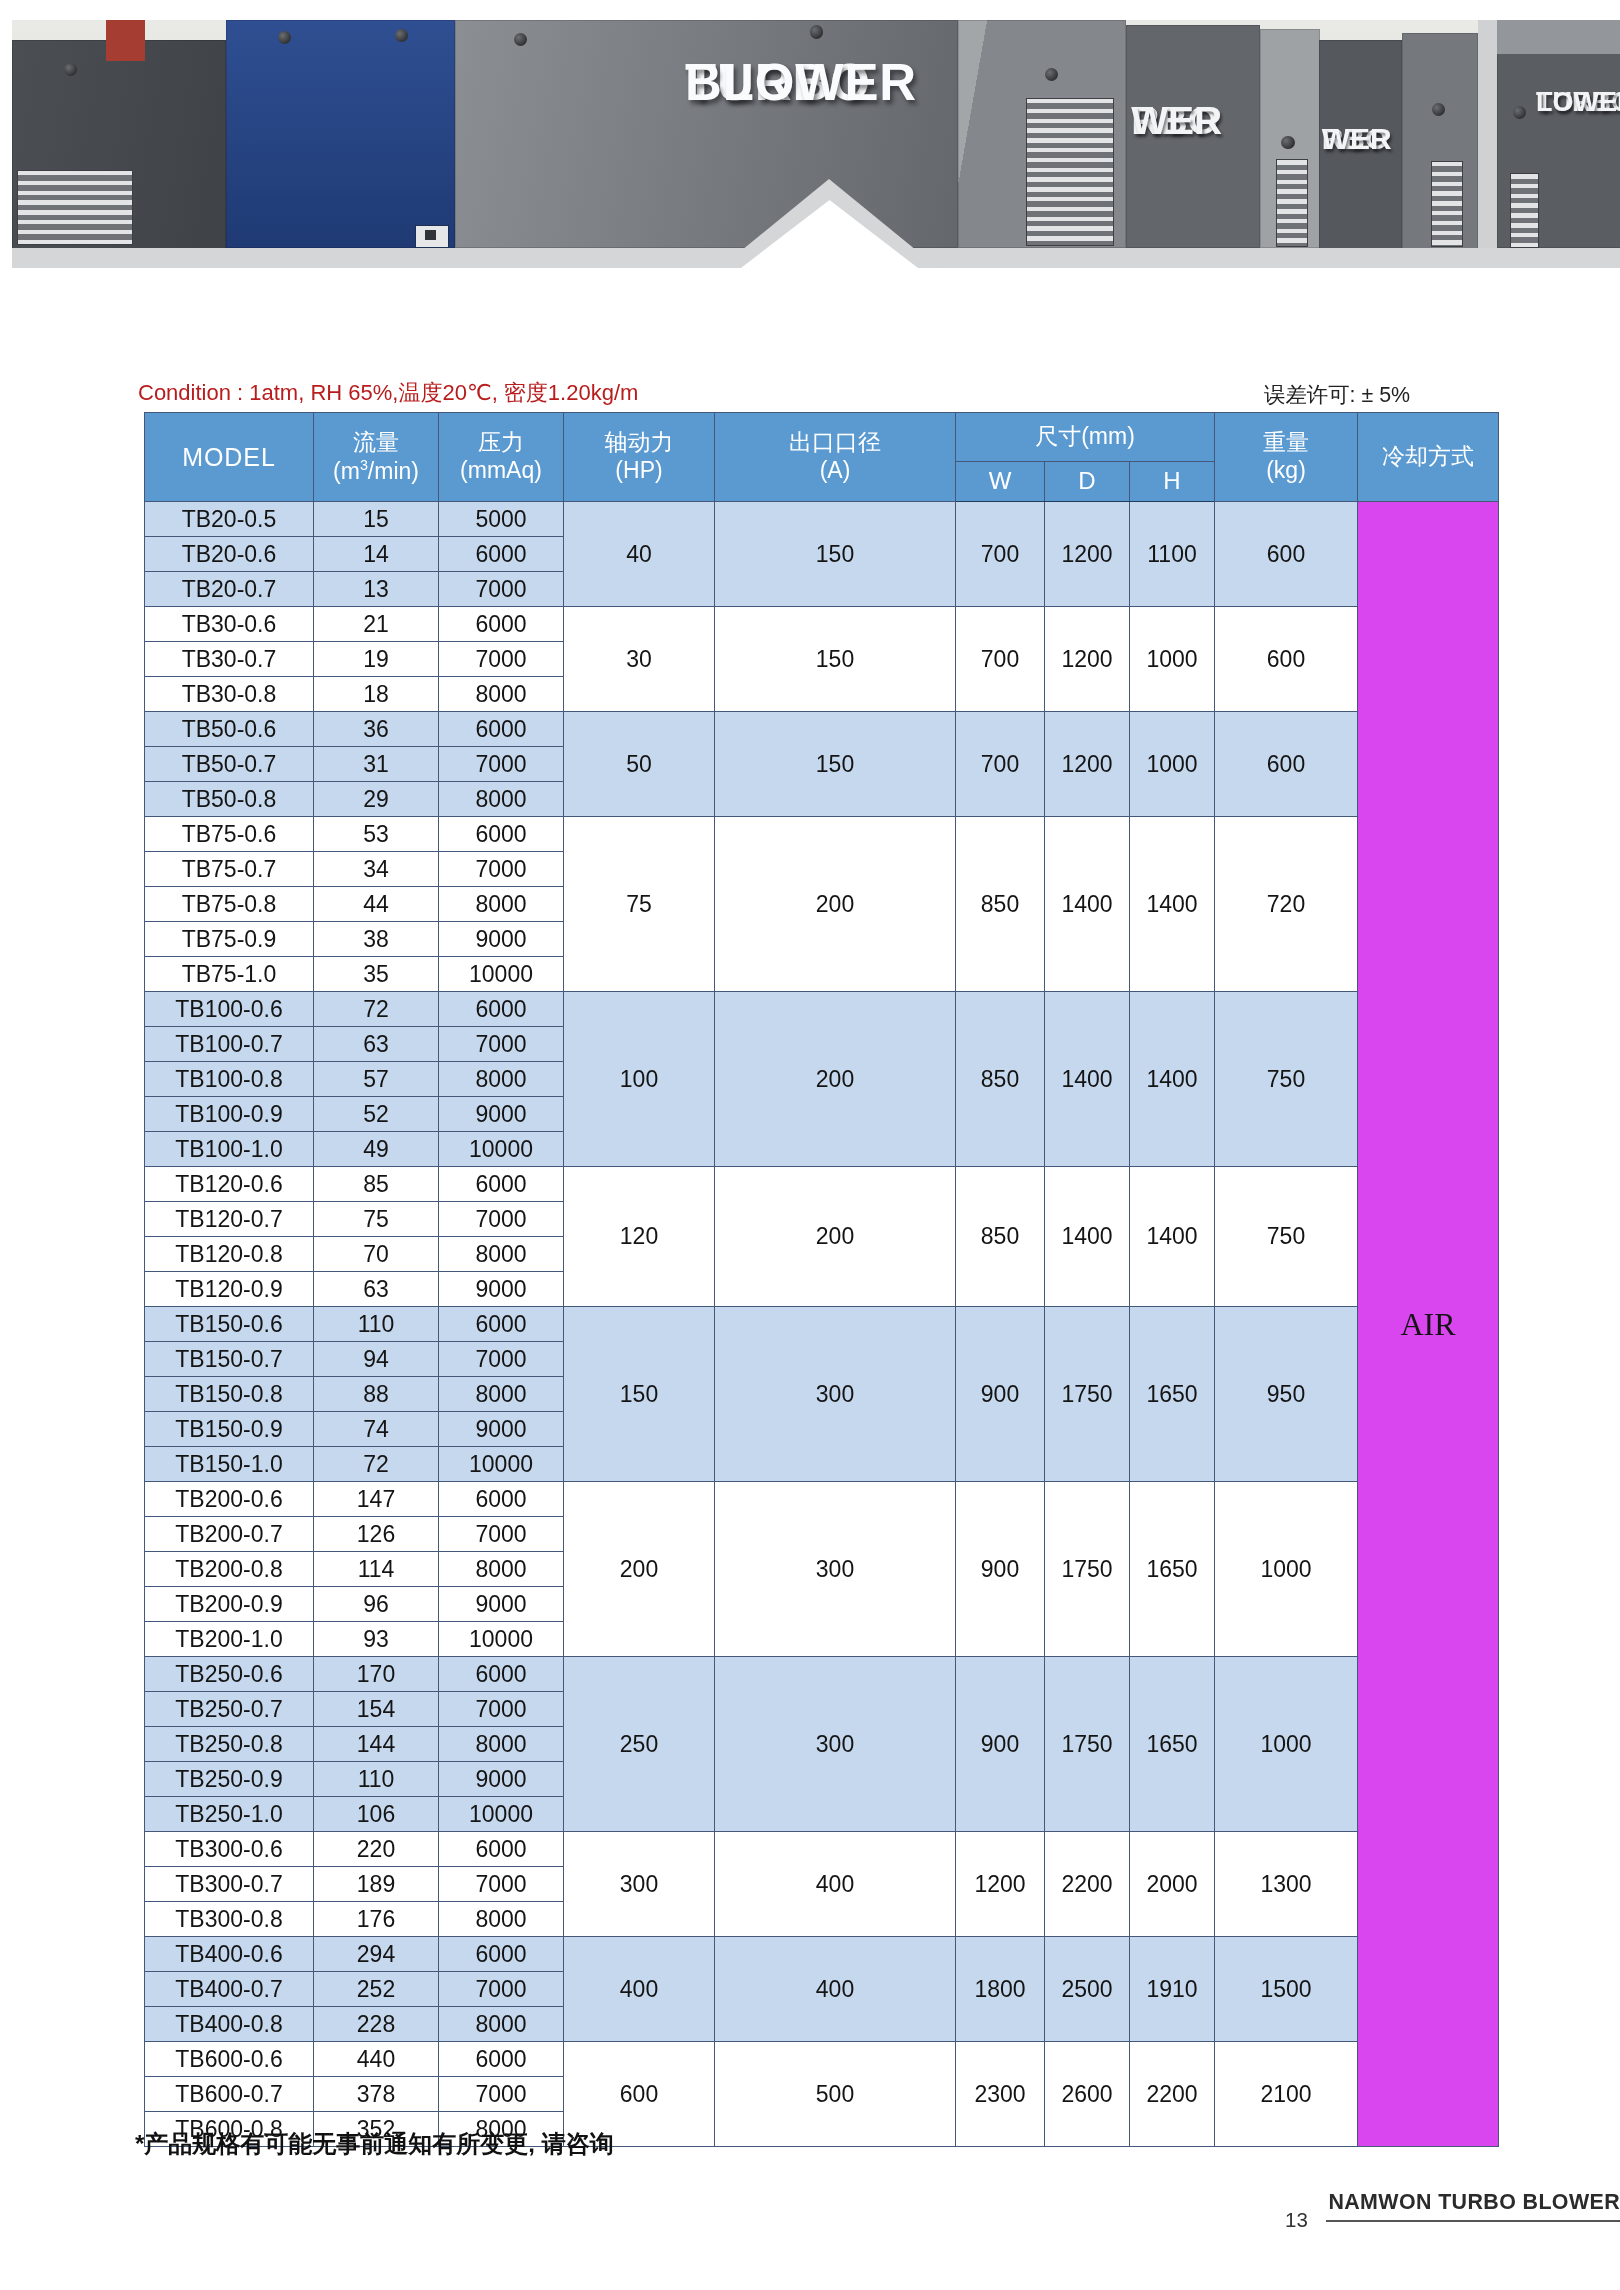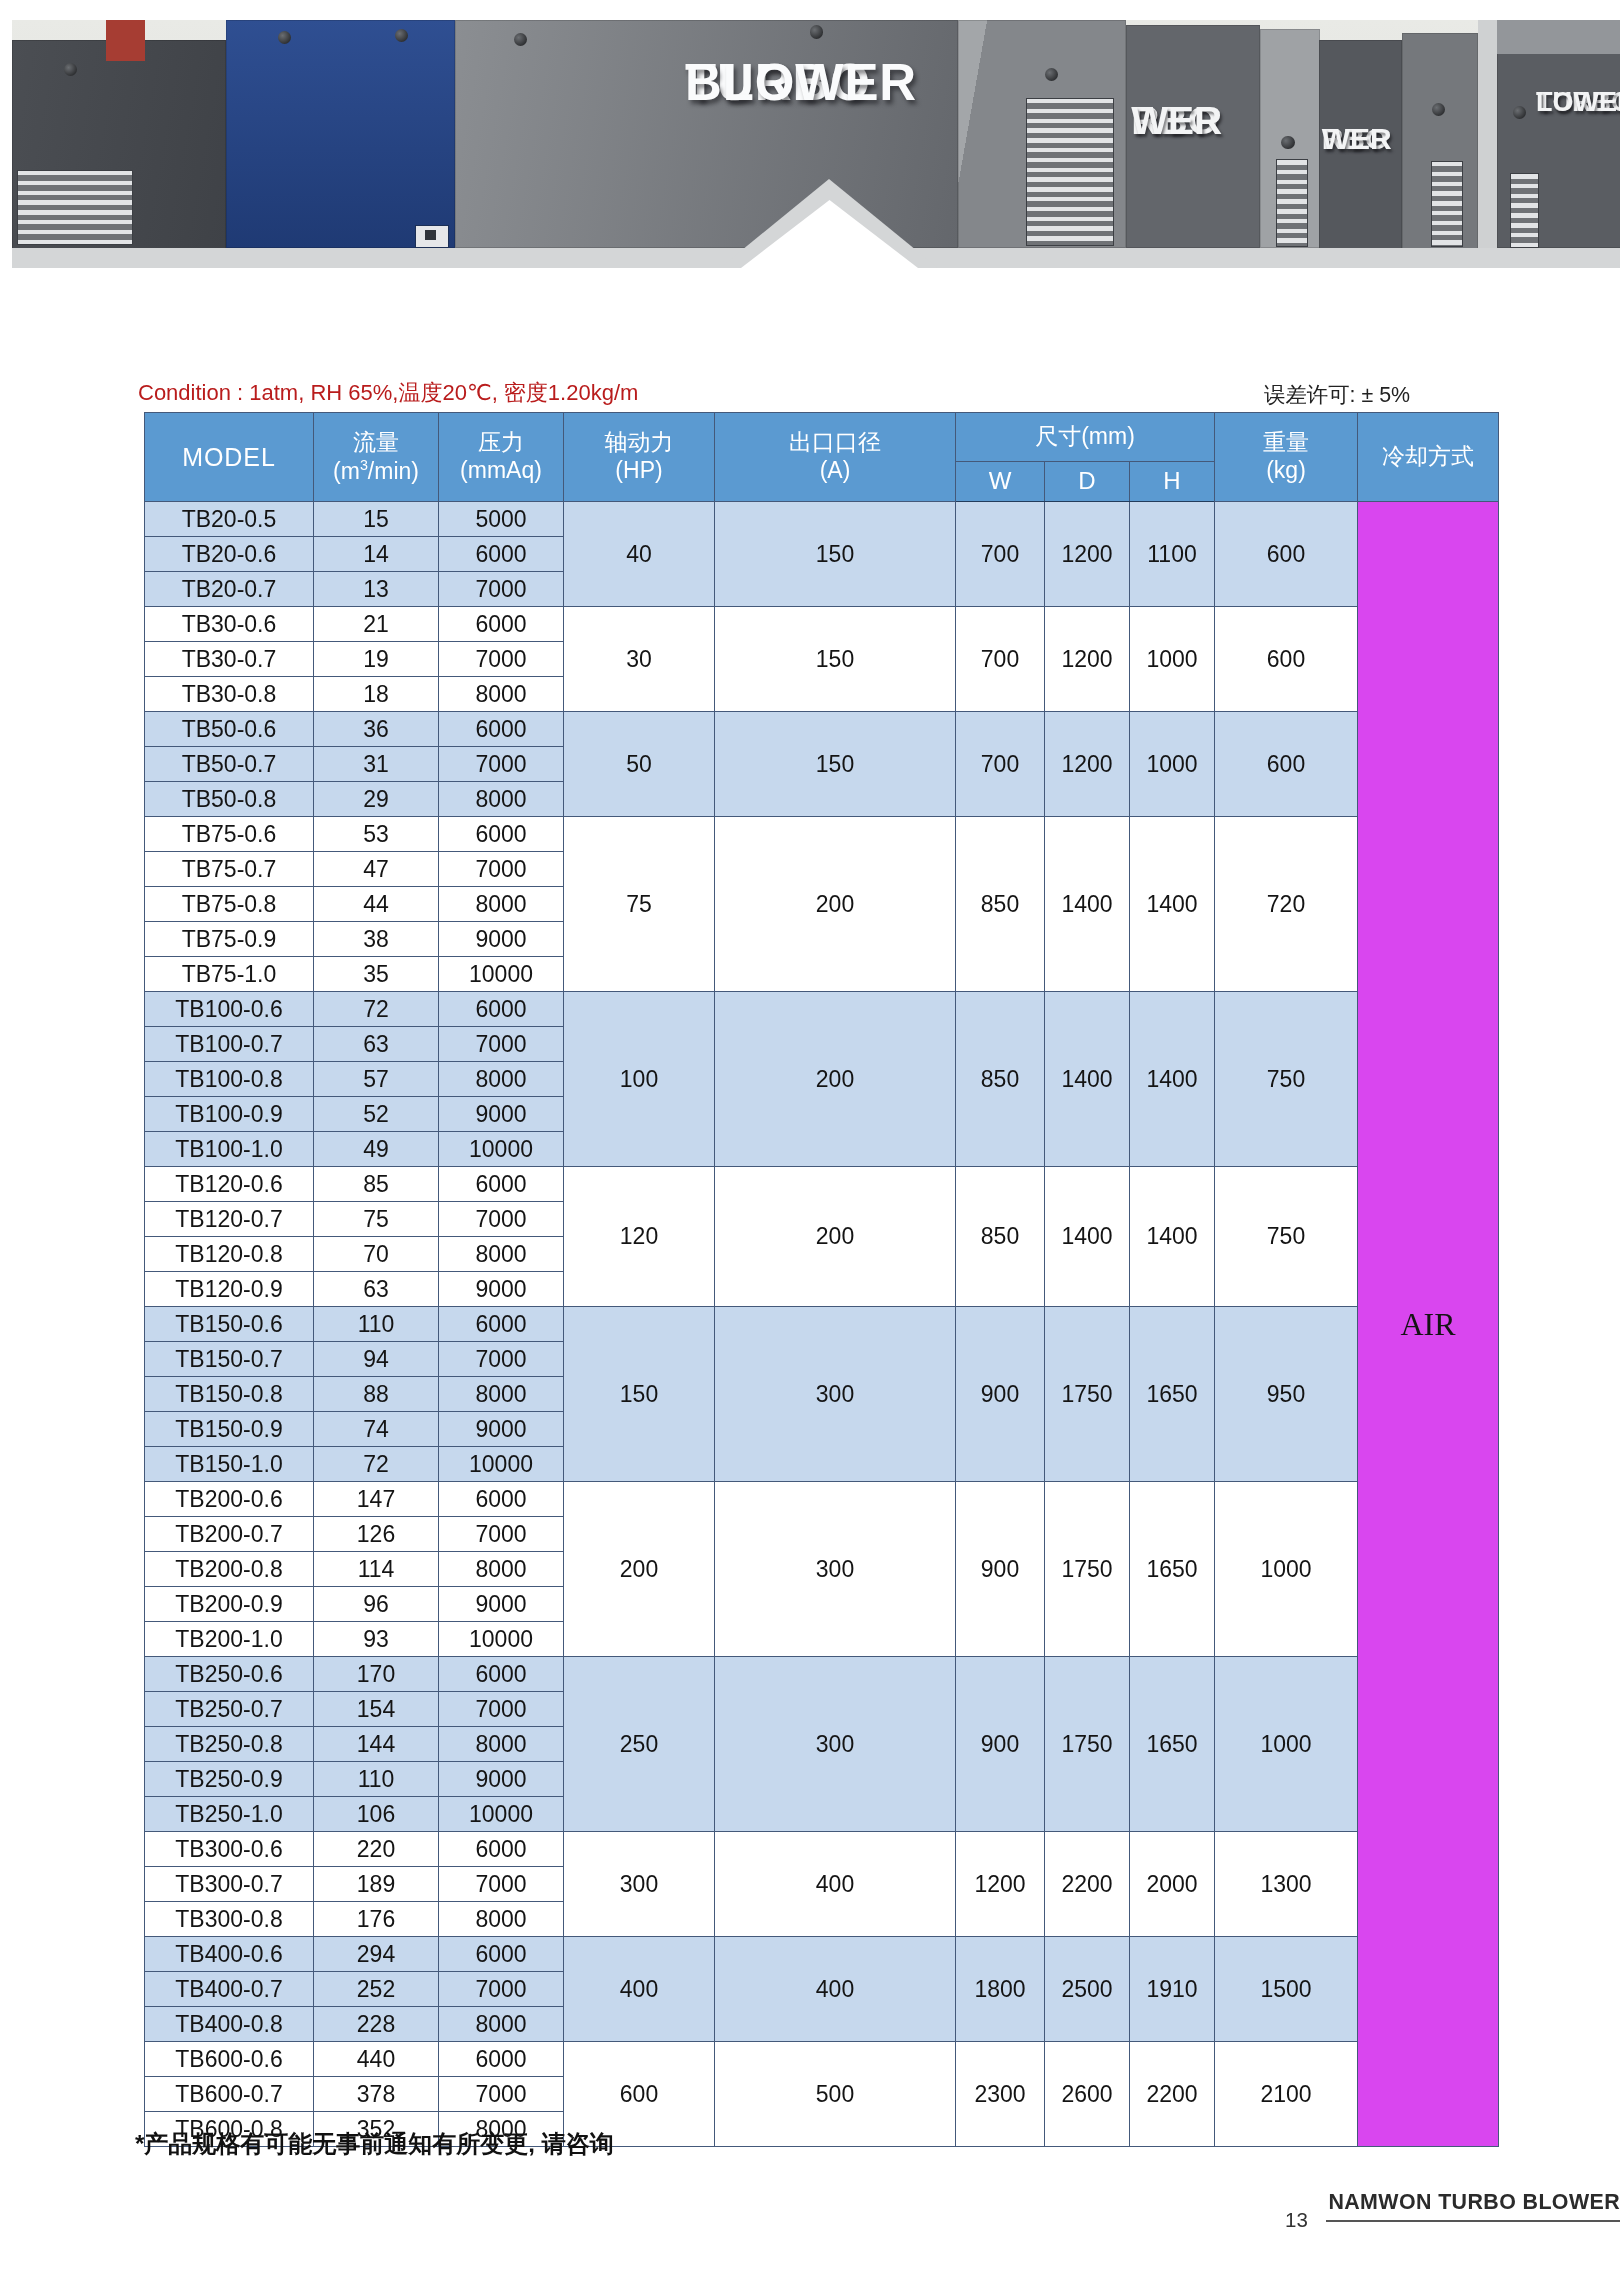--- a/index.html
+++ b/index.html
@@ -252,21 +252,21 @@
           <td>6000</td>
           <td rowspan="5">75</td>
           <td rowspan="5">200</td>
           <td rowspan="5">850</td>
           <td rowspan="5">1400</td>
           <td rowspan="5">1400</td>
           <td rowspan="5">720</td>
         </tr>
         <tr class="g-w">
           <td>TB75-0.7</td>
-          <td>47</td>
+          <td>34</td>
           <td>7000</td>
         </tr>
         <tr class="g-w">
           <td>TB75-0.8</td>
           <td>44</td>
           <td>8000</td>
         </tr>
         <tr class="g-w">
           <td>TB75-0.9</td>
           <td>38</td>

